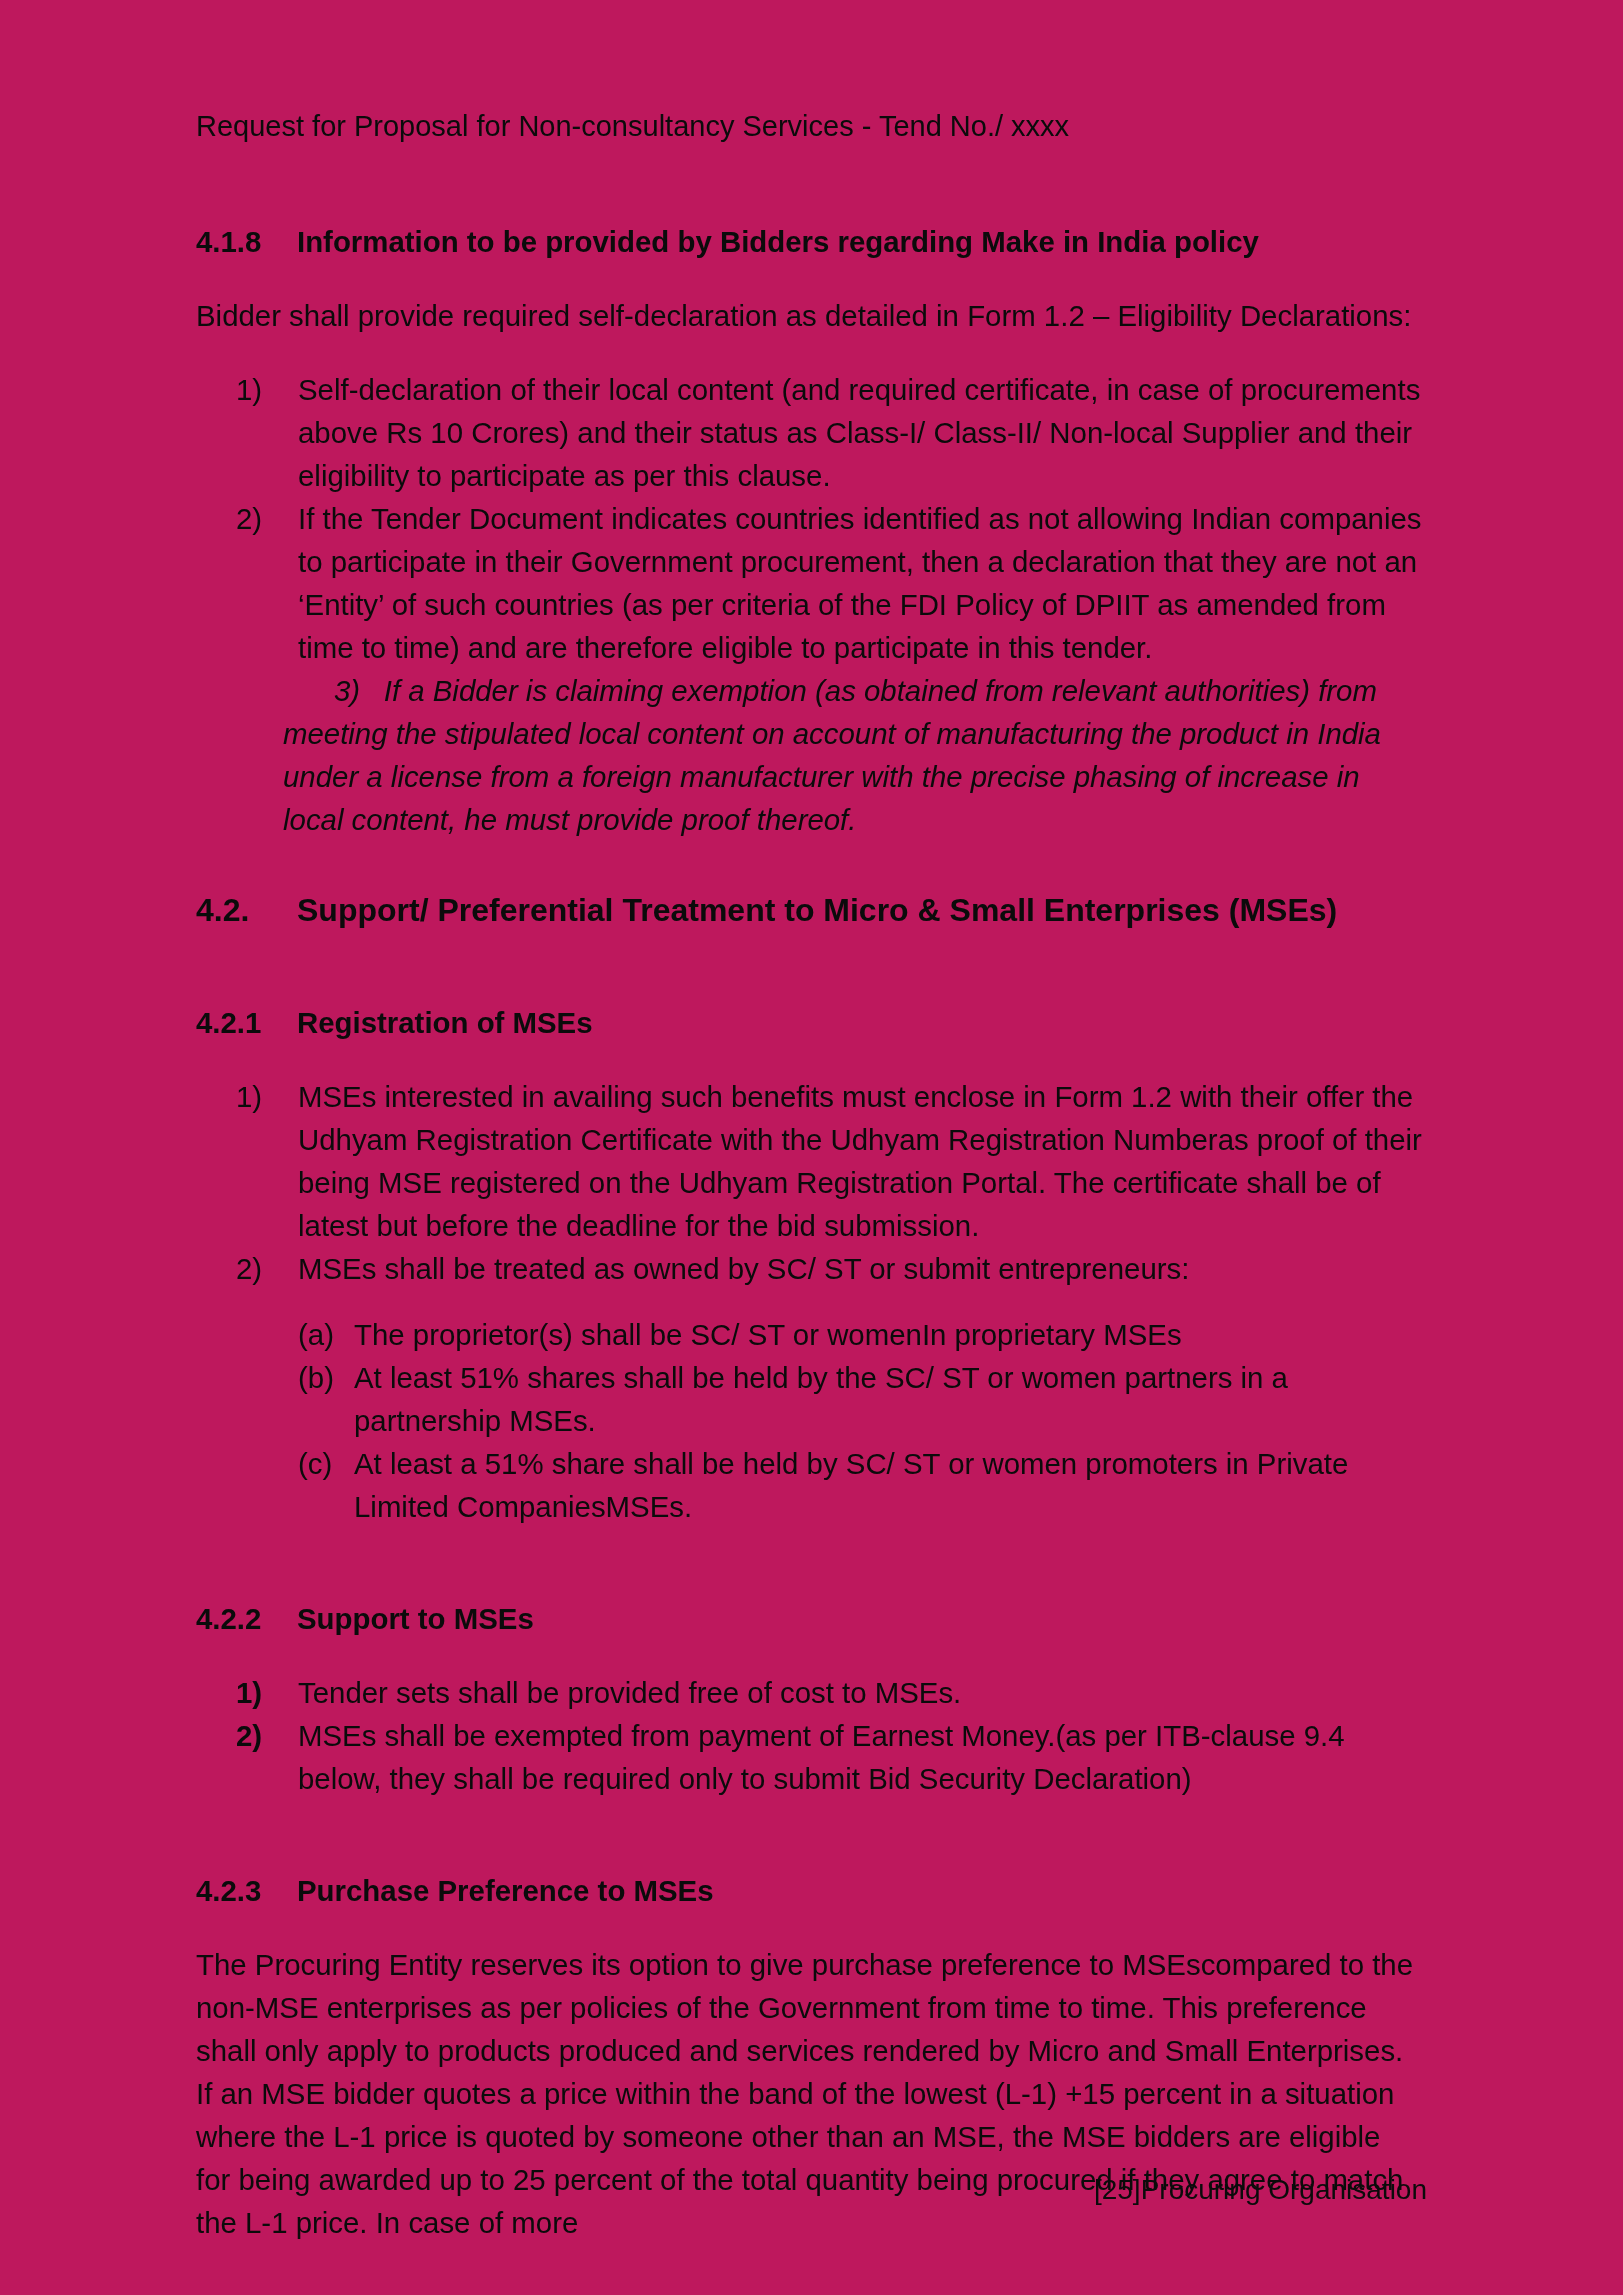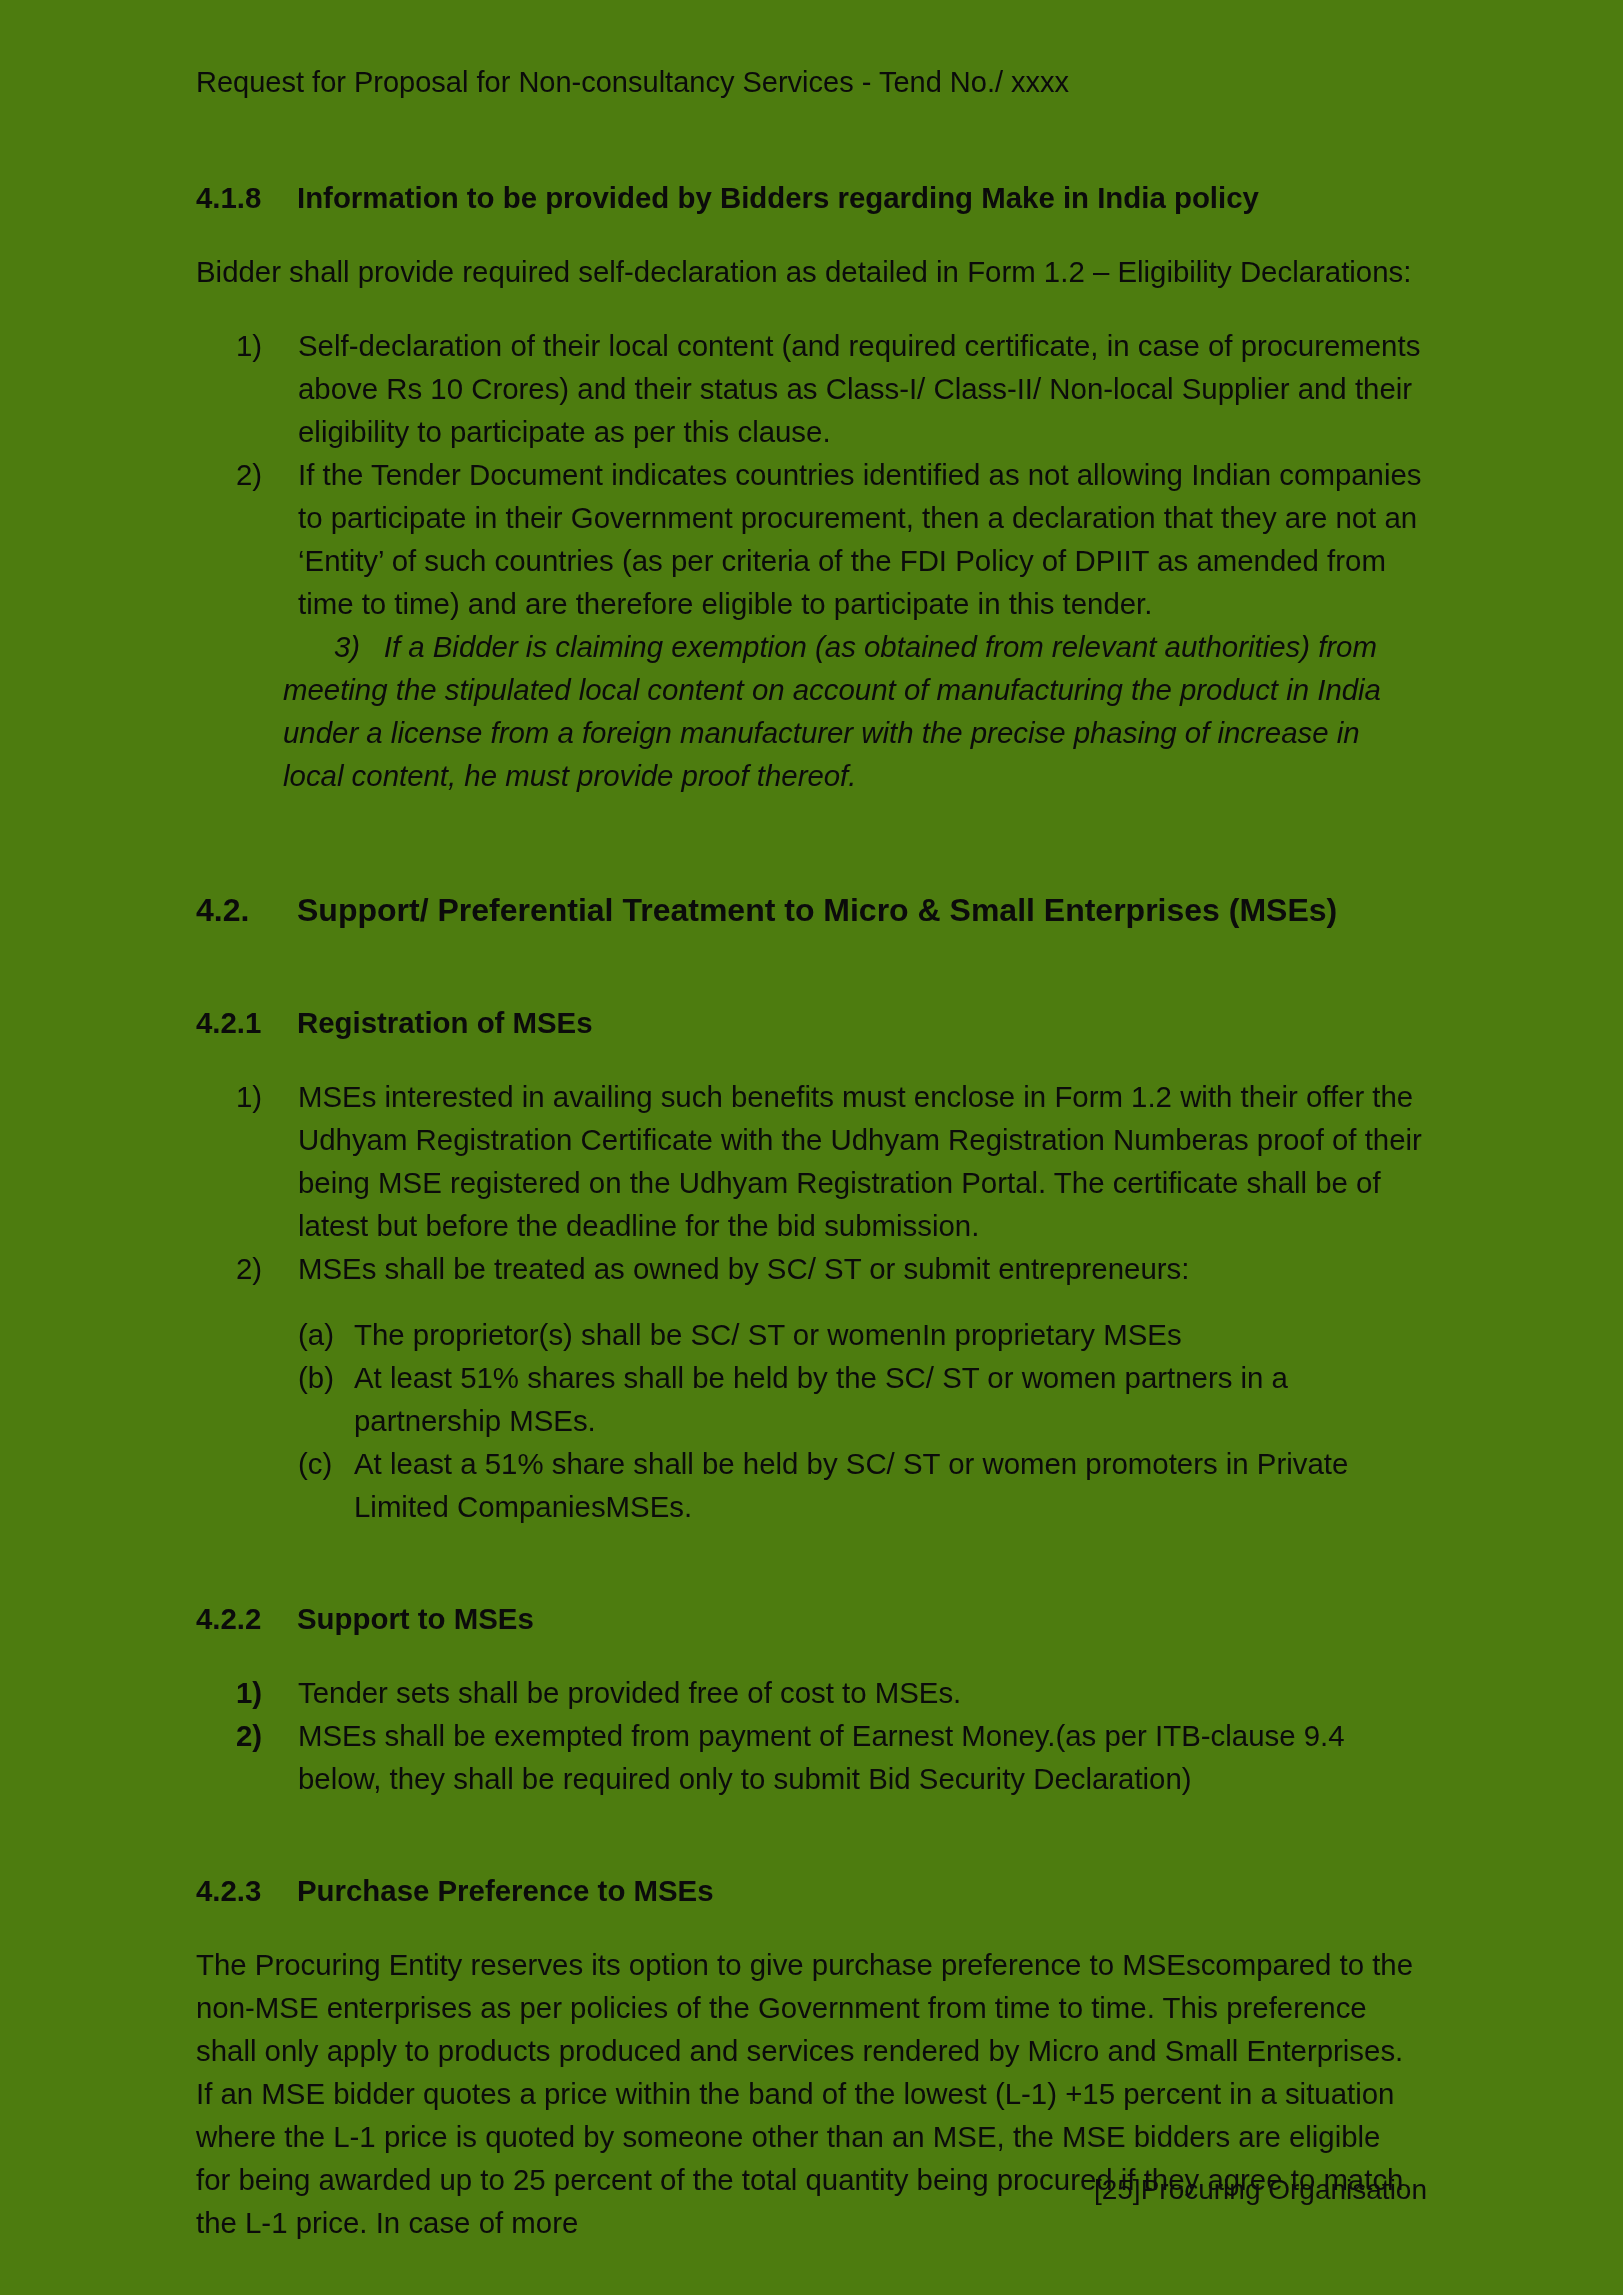--- a/index.html
+++ b/index.html
@@ -5,23 +5,23 @@
   html, body {
     margin: 0;
     padding: 0;
     background: #ffffff;
   }
   .page {
     position: relative;
     width: 1623px;
     height: 2295px;
     margin: 0 auto;
-    background: #4d7c0f;
+    background: #be185d;
     box-sizing: border-box;
-    padding: 61px 196px 0 196px;
+    padding: 105px 196px 0 196px;
     font-family: "Liberation Sans", "DejaVu Sans", sans-serif;
     font-size: 29.4px;
     line-height: 43px;
     color: #0b0b0b;
     overflow: hidden;
   }
   .header {
     font-size: 29px;
     margin: 0 0 72px 0;
   }
@@ -31,21 +31,21 @@
     margin-top: 69px;
   }
   .heading .h-num {
     flex: 0 0 101px;
   }
   .heading .h-title {
     flex: 1;
   }
   .heading.big {
     font-size: 32px;
-    margin-top: 92px;
+    margin-top: 48px;
   }
   p.para {
     margin: 31px 12px 0 0;
   }
   .list {
     margin: 31px 0 0 40px;
   }
   .list .li {
     display: flex;
   }

